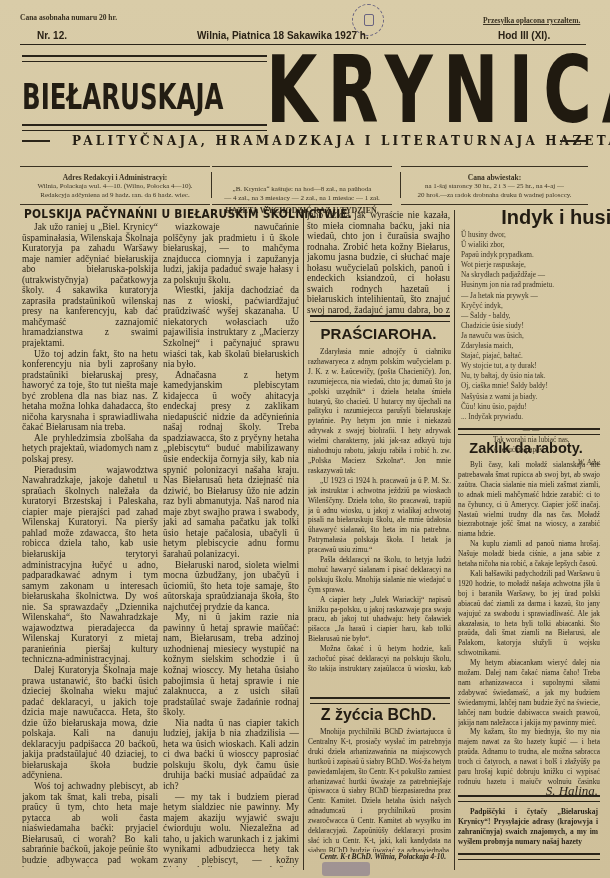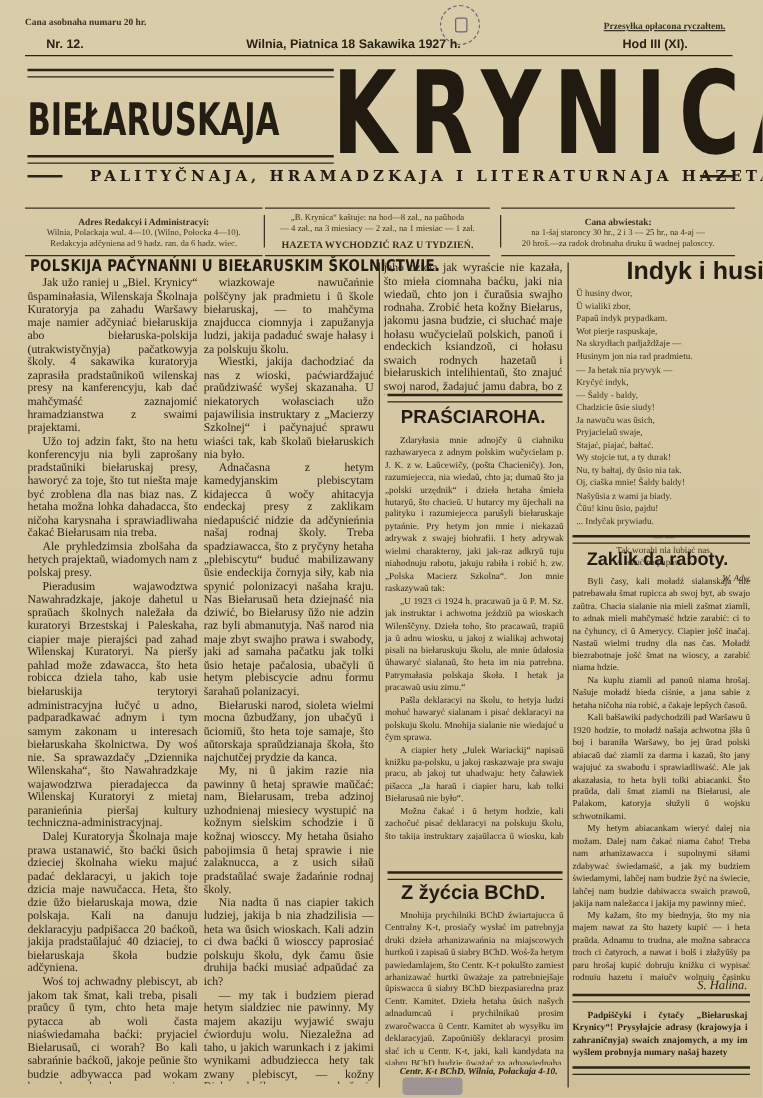--- a/index.html
+++ b/index.html
@@ -50,21 +50,21 @@
   <div class="subtitle">PALITYČNAJA, HRAMADZKAJA I LITERATURNAJA HAZETA.</div>
   <div class="rule" style="left:560px;top:140px;width:28px;height:2px;"></div>
 
   <div class="infobox" style="left:20px;width:190px;">
     <div class="t" style="margin-top:6px;">Adres Redakcyi i Administracyi:</div>
     <div>Wilnia, Polackaja wul. 4—10. (Wilno, Połocka 4—10).</div>
     <div>Redakcyja adčyniena ad 9 hadz. ran. da 6 hadz. wiec.</div>
   </div>
   <div class="vline" style="left:211px;top:172px;height:26px;"></div>
   <div class="infobox" style="left:212px;width:180px;">
-    <div style="margin-top:3px;font-family:Liberation Serif, serif;">„B. Krynica“ kaštuje: na hod—8 zał., na paŭhoda</div>
+    <div style="margin-top:18px;font-family:Liberation Serif, serif;">„B. Krynica“ kaštuje: na hod—8 zał., na paŭhoda</div>
     <div>— 4 zał., na 3 miesiacy — 2 zał., na 1 miesiac — 1 zał.</div>
     <div class="t" style="margin-top:3px;font-size:8px;">HAZETA WYCHODZIĆ RAZ U TYDZIEŃ.</div>
   </div>
   <div class="vline" style="left:400px;top:172px;height:26px;"></div>
   <div class="infobox" style="left:401px;width:187px;">
     <div class="t" style="margin-top:6px;">Cana abwiestak:</div>
     <div>na 1-šaj staroncy 30 hr., 2 i 3 — 25 hr., na 4-aj —</div>
     <div>20 hroš.—za radok drobnaha druku ŭ wadnej palosccy.</div>
   </div>
 
@@ -122,21 +122,21 @@
     <div>Ŭ wialiki zbor,</div>
     <div>Papaŭ indyk prypadkam.</div>
     <div>Wot pierje raspuskaje,</div>
     <div>Na skrydłach padjaždžaje —</div>
     <div>Husinym jon nia rad pradmietu.</div>
     <div>— Ja hetak nia prywyk —</div>
     <div>Kryčyć indyk,</div>
     <div>— Šaldy - baldy,</div>
     <div>Chadzicie ŭsie siudy!</div>
     <div>Ja nawuču was ŭsich,</div>
-    <div>Pryjacielaŭ swaje,</div>
+    <div>Zdaryłasia maich,</div>
     <div>Stajać, piajać, bałtać.</div>
     <div>Wy stojcie tut, a ty durak!</div>
     <div>Nu, ty bałtaj, dy ŭsio nia tak.</div>
     <div>Oj, ciaška mnie! Šaldy baldy!</div>
     <div>Našyŭsia z wami ja biady.</div>
     <div>Čŭu! kinu ŭsio, pajdu!</div>
     <div>... Indyčak prywiadu.</div>
     <div style="text-align:center;margin-top:3px;">— —</div>
     <div style="padding-left:32px;">Tak worahi nia lubiać nas,</div>
     <div style="padding-left:32px;">A lezuć na papas.</div>
@@ -146,21 +146,21 @@
 
   <div class="abs sec-title" style="left:456px;top:440px;width:140px;font-size:14.5px;">Zaklik da raboty.</div>
   <div class="col" style="left:458px;top:460px;width:142px;height:324px;overflow:hidden;font-size:7.3px;line-height:9.9px;">
     <p>Byli časy, kali moładź sialanskaja nie patrebawała šmat rupicca ab swoj byt, ab swajo zaŭtra. Chacia sialanie nia mieli zašmat ziamli, to adnak mieli mahčymaść hdzie zarabić: ci to na čyhuncy, ci ŭ Amerycy. Ciapier jošč inačaj. Nastaŭ wielmi trudny dla nas čas. Moładź biezrabotnaje jošć šmat na wioscy, a zarabić niama hdzie.</p>
     <p>Na kuplu ziamli ad panoŭ niama hrošaj. Našuje moładź bieda ciśnie, a jana sabie z hetaha ničoha nia robić, a čakaje lepšych časoŭ.</p>
     <p>Kali bałšawiki padychodzili pad Waršawu ŭ 1920 hodzie, to moładź našaja achwotna jšła ŭ boj i baraniła Waršawy, bo jej ŭrad polski abiacaŭ dać ziamli za darma i kazaŭ, što jany wajujuć za swabodu i sprawiadliwaść. Ale jak akazałasia, to heta byli tolki abiacanki. Što praŭda, dali šmat ziamli na Biełarusi, ale Palakom, katoryja słužyli ŭ wojsku schwotnikami.</p>
     <p>My hetym abiacankam wieryć dalej nia možam. Dalej nam čakać niama čaho! Treba nam arhanizawacca i supolnymi siłami zdabywać świedamaść, a jak my budziem świedamymi, lahčej nam budzie žyć na świecie, lahčej nam budzie dabiwacca swaich prawoŭ, jakija nam naležacca i jakija my pawinny mieć.</p>
     <p>My kažam, što my biednyja, što my nia majem nawat za što hazety kupić — i heta praŭda. Adnamu to trudna, ale možna sabracca troch ci čatyroch, a nawat i bolš i złažyŭšy pa paru hrošaj kupić dobruju knižku ci wypisać rodnuju hazetu i majučy wolnuju časinku wiečaram sabracca razam, pačytać, pahutaryć ab swaim žyćci.</p>
 
   </div>
-  <div class="abs" style="left:458px;top:783px;width:140px;font-size:10px;font-style:italic;text-align:right;">S. Halina.</div>
+  <div class="abs" style="left:458px;top:783px;width:140px;font-size:13px;font-style:italic;text-align:right;">S. Halina.</div>
   <div class="bar2" style="left:458px;top:795px;width:142px;"></div>
 
   <div class="col" style="left:458px;top:807px;width:140px;font-weight:bold;font-size:7.5px;line-height:10px;">
     <p>Padpiščyki i čytačy „Biełaruskaj Krynicy“! Prysyłajcie adrasy (krajowyja i zahraničnyja) swaich znajomych, a my im wyšlem probnyja numary našaj hazety</p>
   </div>
   <div class="bar2" style="left:458px;top:853px;width:142px;"></div>
 
 </div>
 
 </body></html>

